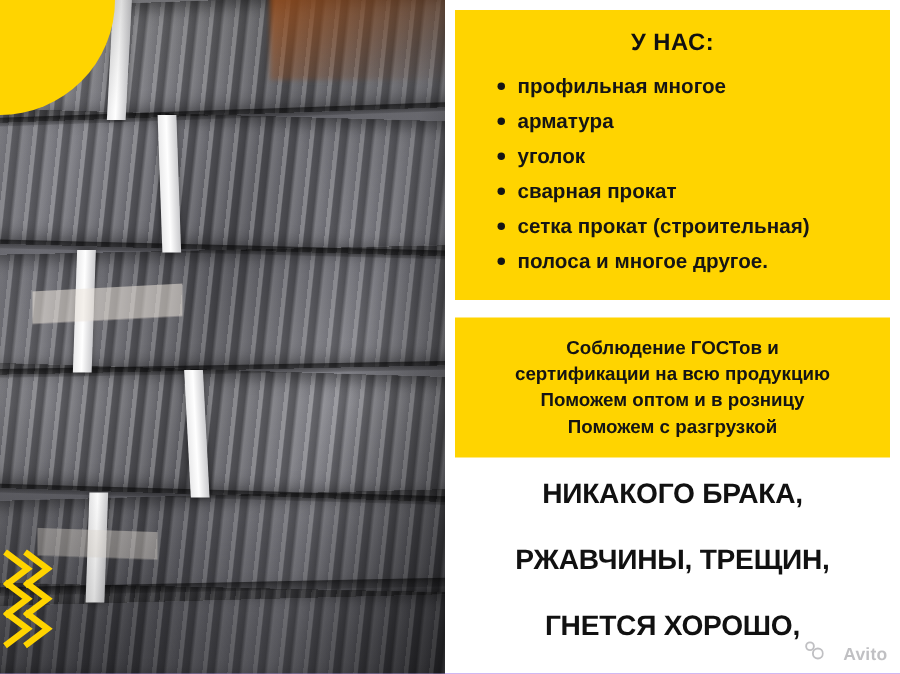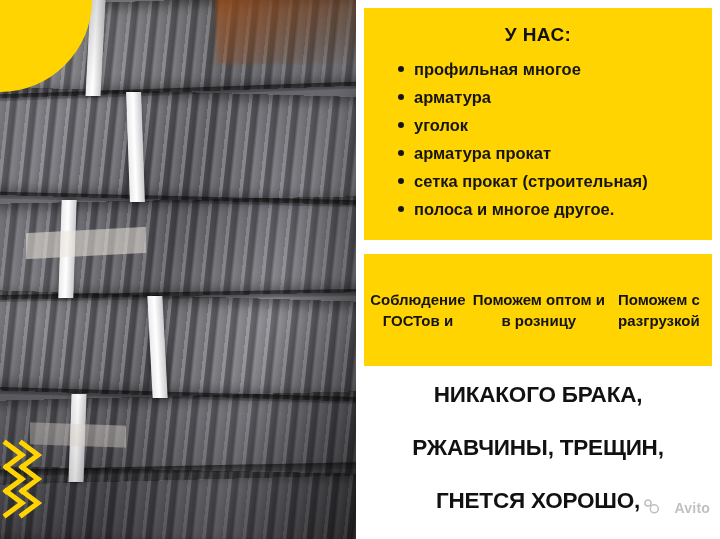--- a/index.html
+++ b/index.html
@@ -180,21 +180,21 @@
   }
 
   
   .block-gost {
     position: absolute;
     left: 8px; top: 254px;
     width: 348px;
     height: 112px;
     background: #ffd400;
     display: flex;
-    flex-direction: row;
+    flex-direction: column;
     align-items: center;
     justify-content: center;
     text-align: center;
   }
   .block-gost p {
     margin: 0;
     font-size: 15px;
     font-weight: bold;
     color: #141414;
     line-height: 21px;
@@ -218,21 +218,21 @@
     font-weight: bold;
     color: #111111;
     line-height: 29px;
     letter-spacing: -0.2px;
   }
 
   
   .watermark {
     position: absolute;
     right: 10px;
-    bottom: 21px;
+    bottom: 6px;
     display: flex;
     align-items: center;
     gap: 16px;
     opacity: 0.55;
   }
   .watermark .wm-text {
     font-size: 14px;
     font-weight: bold;
     color: #8e8e93;
     letter-spacing: 0.2px;
@@ -283,28 +283,29 @@
   </div>
 
   <div id="right">
 
     <section class="block-list">
       <h2>У НАС:</h2>
       <ul>
         <li>профильная многое</li>
         <li>арматура</li>
         <li>уголок</li>
-        <li>арматура прокат</li>
+        <li>сварная прокат</li>
         <li>сетка прокат (строительная)</li>
         <li>полоса и многое другое.</li>
       </ul>
     </section>
 
     <section class="block-gost">
       <p>Соблюдение ГОСТов и</p>
+      <p>сертификации на всю продукцию</p>
       <p>Поможем оптом и в розницу</p>
       <p>Поможем с разгрузкой</p>
     </section>
 
     <section class="block-claim">
       <p>НИКАКОГО БРАКА,</p>
       <p>РЖАВЧИНЫ, ТРЕЩИН,</p>
       <p>ГНЕТСЯ ХОРОШО,</p>
     </section>
 

